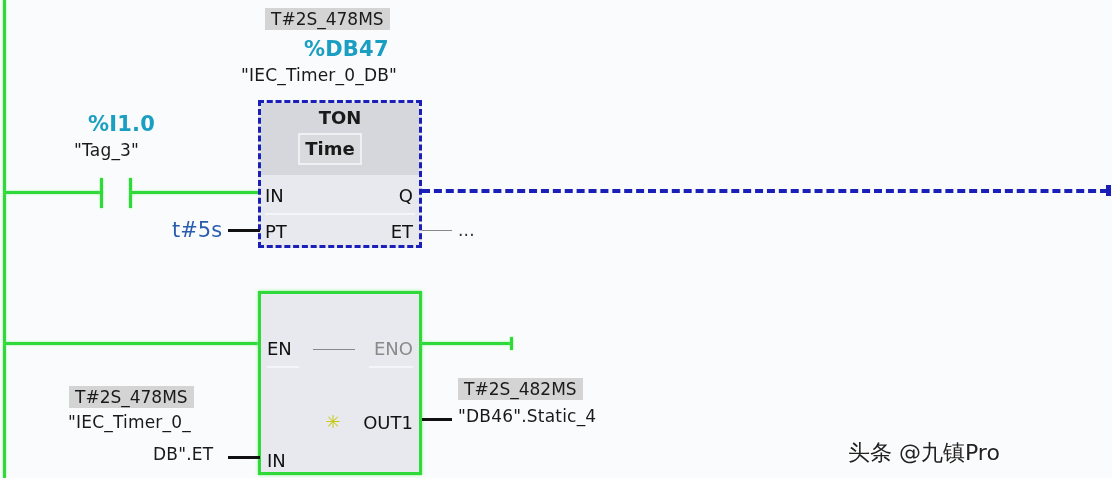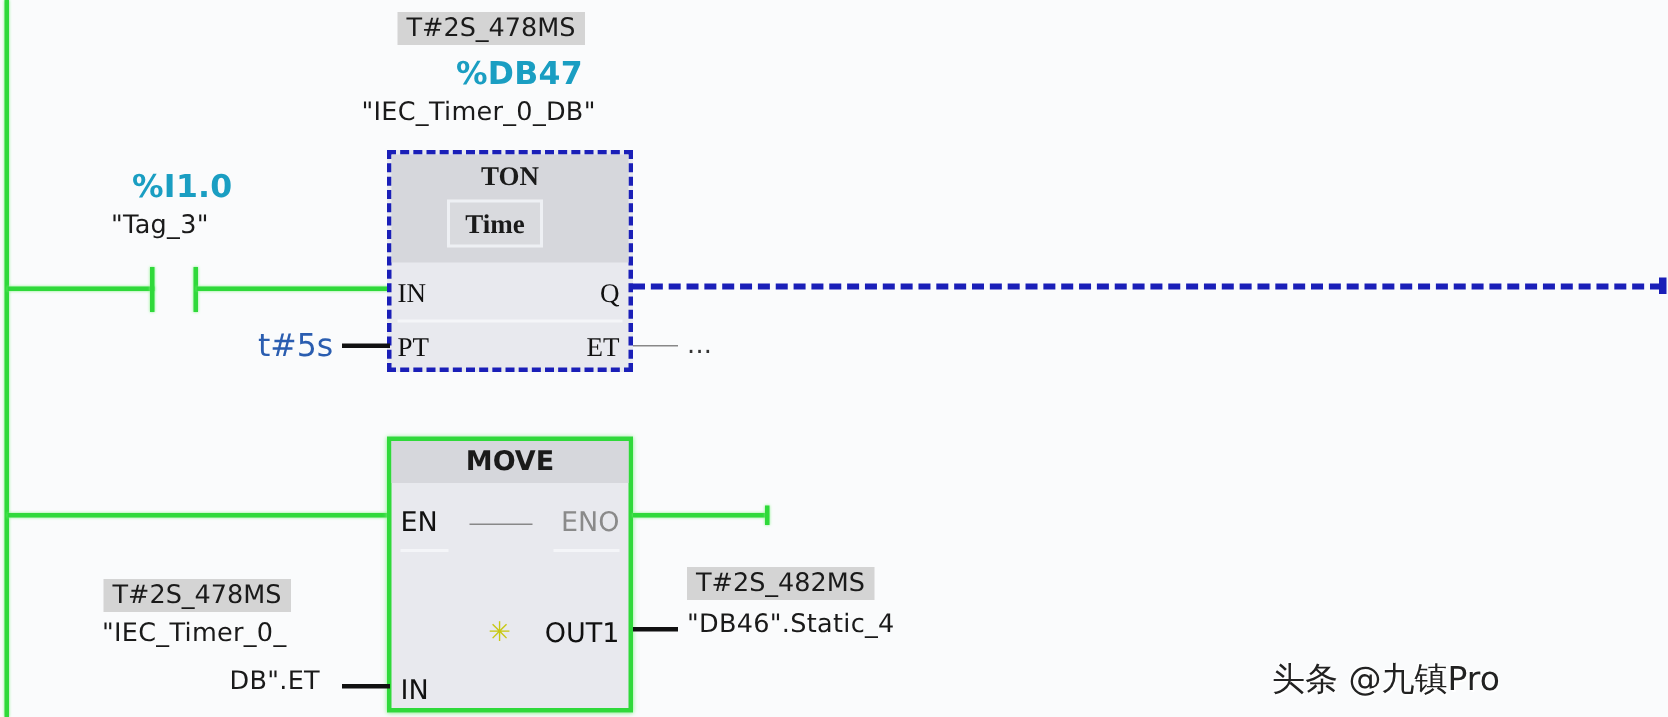--- a/index.html
+++ b/index.html
@@ -35,21 +35,21 @@
 </div>
 <div class="abs tag-blue txt" style="left:88px; top:112px;">%I1.0</div>
 <div class="abs txt" style="left:74px; top:140px;">"Tag_3"</div>
 
 <div class="abs wire-green" style="left:131px; top:191px; width:130px; height:3px;"></div>
 
 <div class="abs val-box" style="left:265px; top:8px;">T#2S_478MS</div>
 <div class="abs tag-blue txt" style="left:304px; top:37px;">%DB47</div>
 <div class="abs txt" style="left:241px; top:65px;">"IEC_Timer_0_DB"</div>
 
-<div class="abs block block-ton" style="left:258px; top:100px; width:164px; height:148px;font-family:Liberation Serif, serif;">
+<div class="abs block block-ton" style="left:258px; top:100px; width:164px; height:148px;">
   <div class="block-head" style="height:72px; position:relative;">
     <div style="padding-top:4px;">TON</div>
     <div class="time-box abs" style="left:37px; top:30px; width:64px; height:32px; line-height:28px;">Time</div>
   </div>
   <div class="abs pin" style="left:4px; top:82px;">IN</div>
   <div class="abs pin" style="right:6px; top:82px;">Q</div>
   <div class="abs" style="left:4px; top:110px; width:150px; height:2px; background:#f4f5f8;"></div>
   <div class="abs pin" style="left:4px; top:118px;">PT</div>
   <div class="abs pin" style="right:6px; top:118px;">ET</div>
 </div>
@@ -59,21 +59,20 @@
 
 <div class="abs" style="left:422px; top:189px; width:686px; height:0; border-top:4px dashed #1a1fb8;"></div>
 <div class="abs" style="left:1106px; top:185px; width:5px; height:11px; background:#1a1fb8;"></div>
 
 <div class="abs wire-gray" style="left:422px; top:230px; width:30px; height:1px;"></div>
 <div class="abs txt" style="left:458px; top:220px; color:#333;">...</div>
 
 <div class="abs wire-green" style="left:5px; top:342px; width:256px; height:3px;"></div>
 
 <div class="abs block block-move" style="left:258px; top:291px; width:164px; height:184px;">
-  <div class="block-head" style="height:28px; line-height:28px;">MOVE</div>
   <div class="abs pin" style="left:6px; top:44px;">EN</div>
   <div class="abs wire-gray" style="left:52px; top:55px; width:42px; height:1px;"></div>
   <div class="abs pin pin-gray" style="right:6px; top:44px;">ENO</div>
   <div class="abs" style="left:6px; top:72px; width:32px; height:2px; background:#f4f5f8;"></div>
   <div class="abs" style="left:108px; top:72px; width:44px; height:2px; background:#f4f5f8;"></div>
   <div class="abs" style="left:62px; top:118px; width:20px; height:20px; color:#c8c814; font-size:18px; line-height:20px; text-align:center; font-weight:bold;">✳</div>
   <div class="abs pin" style="right:6px; top:118px;">OUT1</div>
   <div class="abs pin" style="left:6px; top:156px;">IN</div>
 </div>
 

